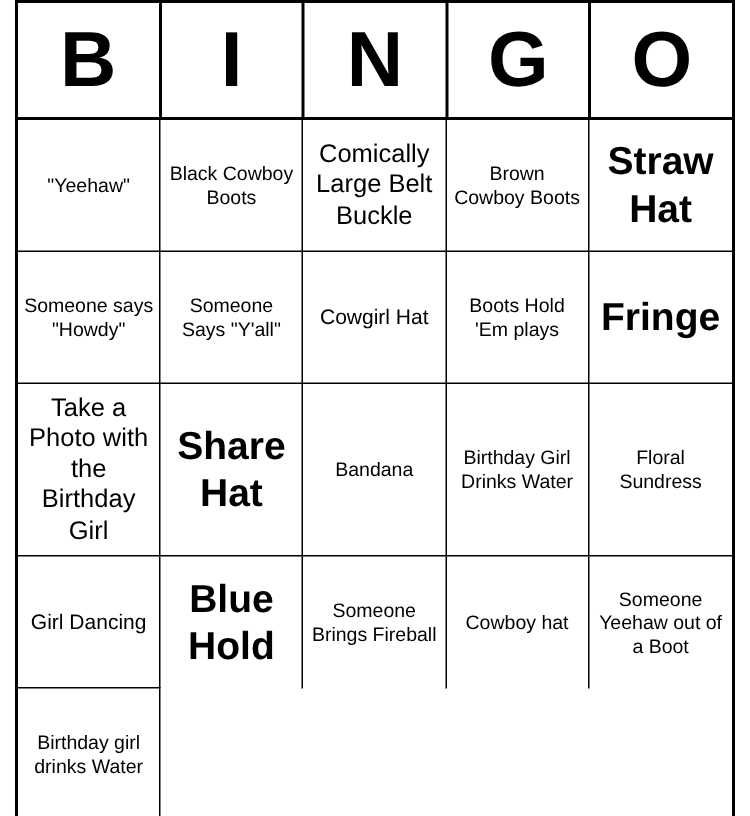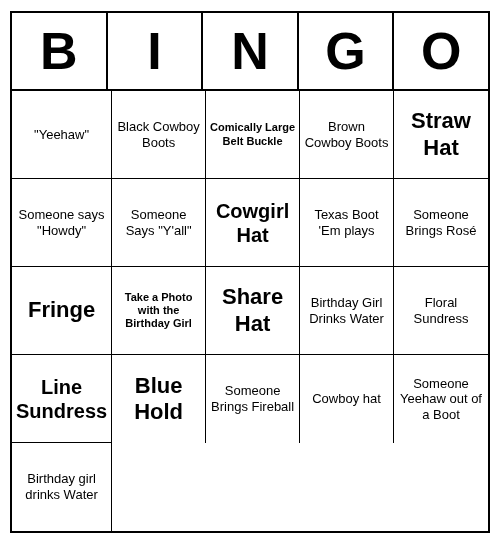--- a/index.html
+++ b/index.html
@@ -47,30 +47,29 @@
       font-size: 13px;
       line-height: 1.2;
     }
     .bingo-cell:nth-child(5n) {
       border-right: none;
     }
     .bingo-grid .bingo-cell:nth-last-child(-n+5) {
       border-bottom: none;
     }
     .bingo-cell.large-text {
-      font-size: 22px;
+      font-size: 26px;
       font-weight: bold;
     }
     .bingo-cell.medium-text {
-      font-size: 20px;
-      font-weight: bold;
+      font-size: 14px;
+      font-weight: normal;
     }
     .bingo-cell.small-text {
-      font-size: 11px;
-      font-weight: bold;
+      font-size: 17px;
     }
   </style>
 </head>
 <body>
 
 <div class="bingo-card">
   <div class="bingo-header">
   <div class="letter">B</div>
       <div class="letter">I</div>
       <div class="letter">N</div>
@@ -79,27 +78,27 @@
     </div>
   <div class="bingo-grid">
   <div class="bingo-cell">"Yeehaw"</div>
       <div class="bingo-cell">Black Cowboy Boots</div>
       <div class="bingo-cell small-text">Comically Large Belt Buckle</div>
       <div class="bingo-cell">Brown Cowboy Boots</div>
       <div class="bingo-cell large-text">Straw Hat</div>
       <div class="bingo-cell">Someone says "Howdy"</div>
       <div class="bingo-cell">Someone Says "Y'all"</div>
       <div class="bingo-cell medium-text">Cowgirl Hat</div>
-      <div class="bingo-cell">Texas Boot 'Em plays</div>
-      <div class="bingo-cell">Someone Brings Rosé</div>
+      <div class="bingo-cell">Boots Hold 'Em plays</div>
       <div class="bingo-cell large-text">Fringe</div>
       <div class="bingo-cell small-text">Take a Photo with the Birthday Girl</div>
       <div class="bingo-cell large-text">Share Hat</div>
+      <div class="bingo-cell">Bandana</div>
       <div class="bingo-cell">Birthday Girl Drinks Water</div>
       <div class="bingo-cell">Floral Sundress</div>
-      <div class="bingo-cell medium-text">Line Sundress</div>
+      <div class="bingo-cell medium-text">Girl Dancing</div>
       <div class="bingo-cell large-text">Blue Hold</div>
       <div class="bingo-cell">Someone Brings Fireball</div>
       <div class="bingo-cell">Cowboy hat</div>
       <div class="bingo-cell">Someone Yeehaw out of a Boot</div>
       <div class="bingo-cell">Birthday girl drinks Water</div>
     </div>
 </div>
 
 </body></html>

